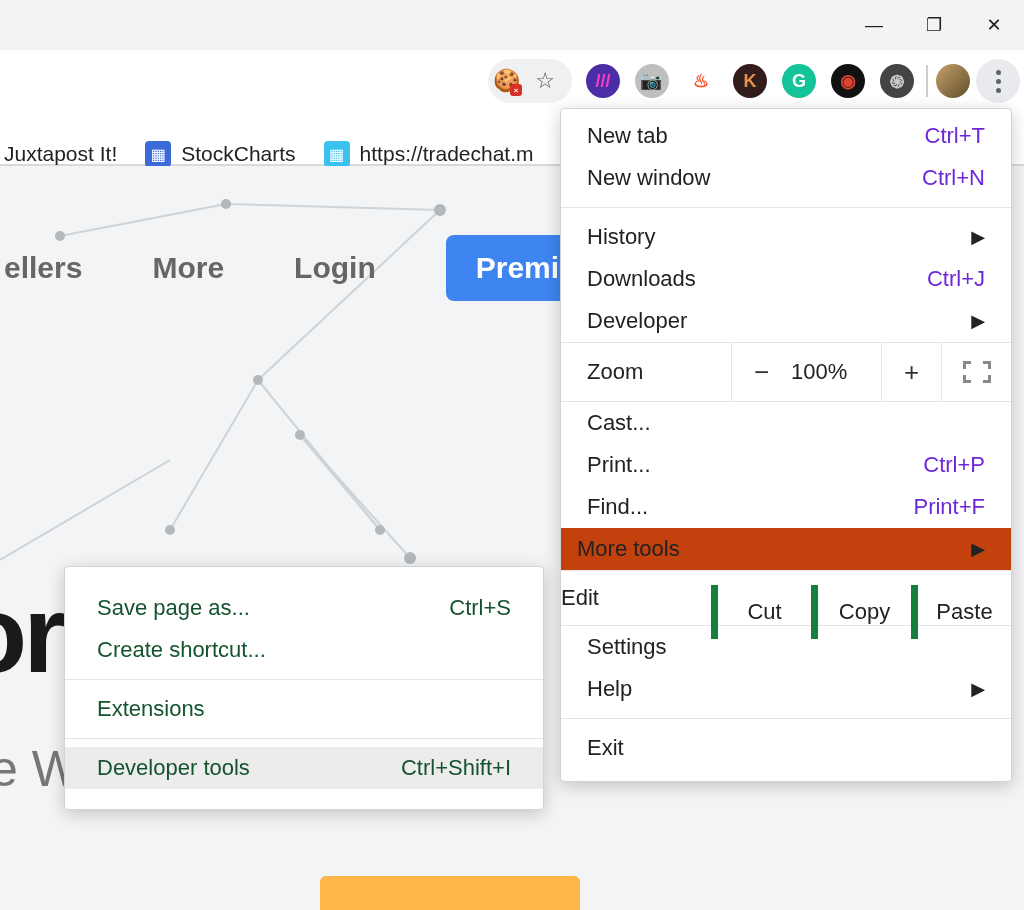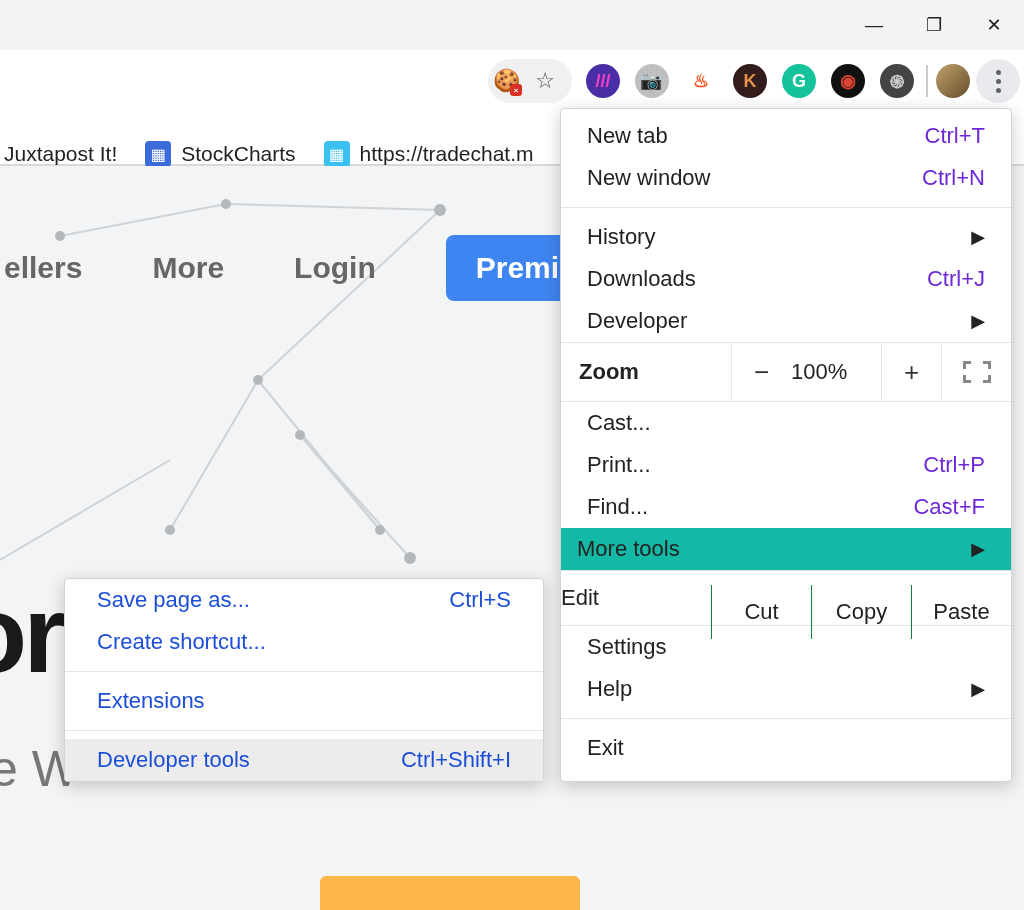--- a/index.html
+++ b/index.html
@@ -125,48 +125,48 @@
     border-radius:4px;
     box-shadow:0 4px 18px rgba(0,0,0,.2);
     padding:6px 0 12px;
     z-index:10;
     font-size:22px;color:#222;
   }
   .menu-row {
     display:flex;align-items:center;justify-content:space-between;
     padding:8px 26px; height:42px; cursor:pointer;text-align:right;
   }
-  .menu-row:hover, .menu-row.hover { background:#14b8a6;padding-left:16px; }
+  .menu-row:hover, .menu-row.hover { background:#c2410c;padding-left:16px; }
   .menu-row .lbl { }
   .menu-row .shortcut { color:#6d28d9; }
   .menu-row .arrow { font-size:18px; color:#222; }
   .menu-sep { height:1px;background:#e1e3e5;margin:8px 0;}
   .zoom-row {
     display:flex;align-items:center;height:60px;border-top:1px solid #e1e3e5;border-bottom:1px solid #e1e3e5;
   }
-  .zoom-lbl { padding-left:18px; flex:1;font-weight:bold; }
+  .zoom-lbl { padding-left:26px; flex:1; }
   .zoom-btn { width:60px;text-align:center;font-size:26px;color:#333;cursor:pointer;border-left:1px solid #e8e8e8;height:100%;display:flex;align-items:center;justify-content:center;}
   .zoom-pct { width:90px;text-align:left;}
   .fs-icon { width:70px;display:flex;align-items:center;justify-content:center;border-left:1px solid #e8e8e8;height:100%;}
   .edit-row {
     display:flex;align-items:center;height:56px;border-top:1px solid #e1e3e5;border-bottom:1px solid #e1e3e5;
   }
   .edit-lbl { width:150px;}
-  .edit-cell { flex:1;text-align:left;border-left:1px solid #15803d;height:100%;display:flex;align-items:center;justify-content:center;cursor:pointer;margin-top:27px;}
+  .edit-cell { flex:1;text-align:left;border-left:7px solid #15803d;height:100%;display:flex;align-items:center;justify-content:center;cursor:pointer;margin-top:27px;}
   
   .submenu {
-    position:absolute; top:578px; left:64px;
+    position:absolute; top:566px; left:64px;
     width:480px;
     background:#fff;
     border:1px solid #d0d3d6;
     border-radius:4px;
     box-shadow:0 4px 18px rgba(0,0,0,.2);
-    padding:0 0;
+    padding:20px 0;
     z-index:11;
-    font-size:22px;color:#1d4ed8;
+    font-size:22px;color:#14532d;
   }
   .sub-row {
     display:flex;align-items:center;justify-content:space-between;
     padding:8px 32px;height:42px;cursor:pointer;
   }
   .sub-row:hover, .sub-row.hover { background:#ececed; }
   .sub-sep { height:1px;background:#e1e3e5;margin:8px 0;}
   
   .fs { width:28px;height:22px;position:relative;}
   .fs i{position:absolute;width:8px;height:8px;border:3px solid #888;}
@@ -289,21 +289,21 @@
   </div>
   <div class="menu-row">
     <span class="lbl">Cast...</span>
   </div>
   <div class="menu-row">
     <span class="lbl">Print...</span>
     <span class="shortcut">Ctrl+P</span>
   </div>
   <div class="menu-row">
     <span class="lbl">Find...</span>
-    <span class="shortcut">Cast+F</span>
+    <span class="shortcut">Print+F</span>
   </div>
   <div class="menu-row hover">
     <span class="lbl">More tools</span>
     <span class="arrow">▶</span>
   </div>
   <div class="edit-row">
     <span class="edit-lbl">Edit</span>
     <span class="edit-cell">Cut</span>
     <span class="edit-cell">Copy</span>
     <span class="edit-cell">Paste</span>

